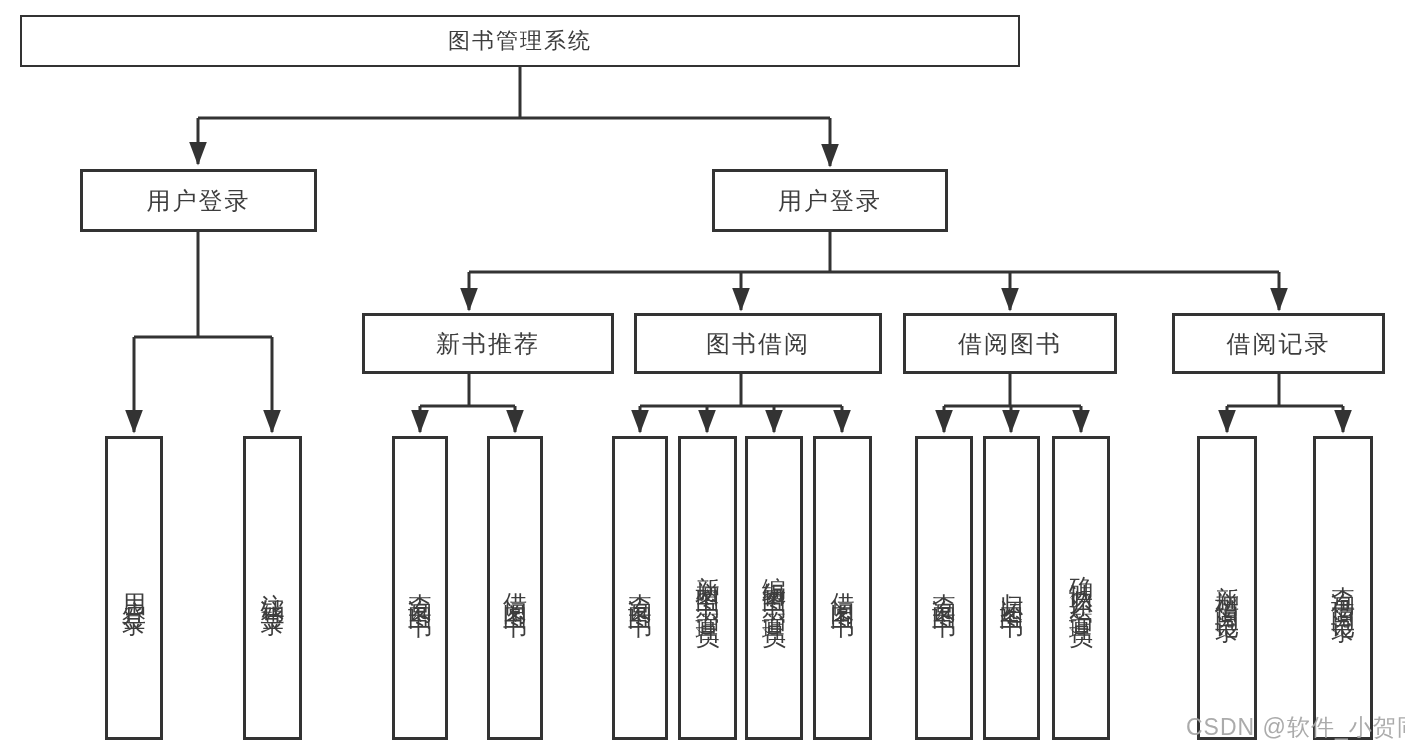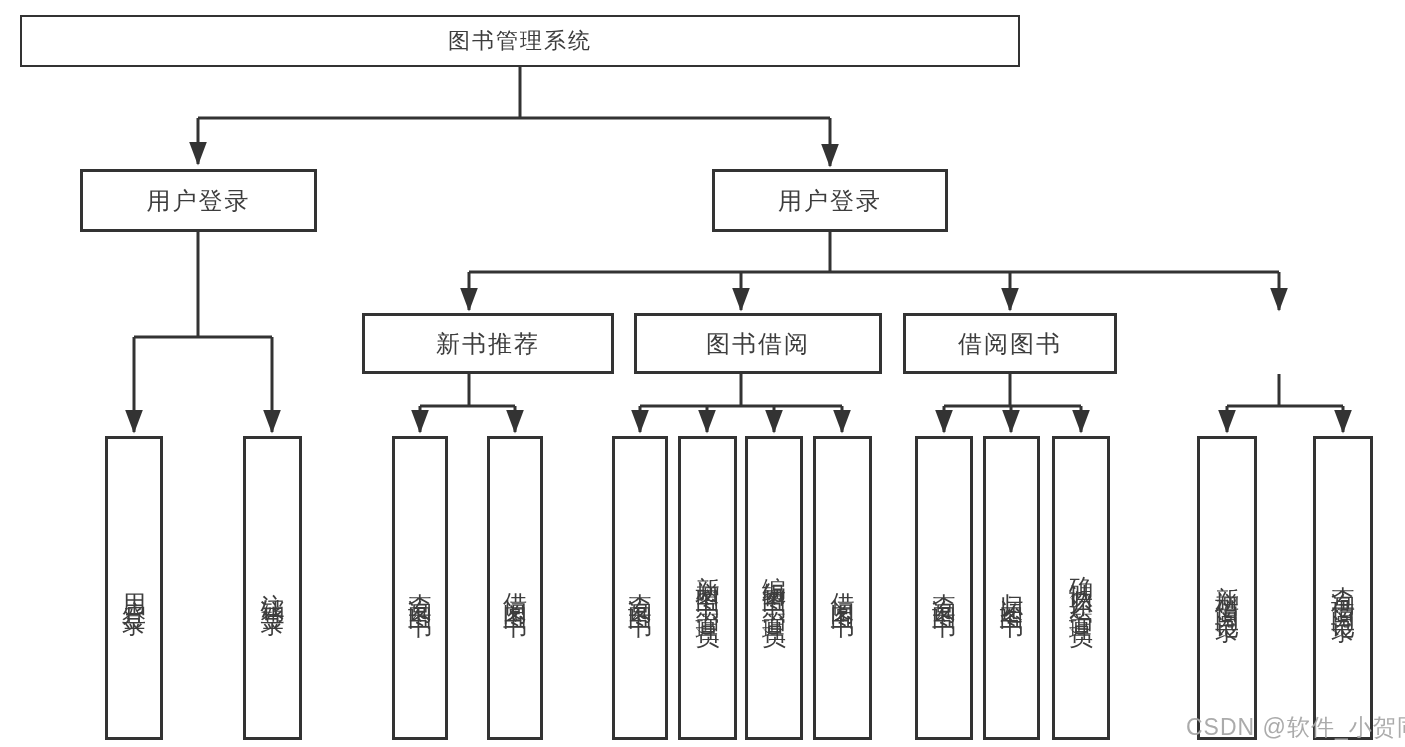--- a/index.html
+++ b/index.html
@@ -80,20 +80,21 @@
   </svg>
 
   <div class="node root" style="left:20px; top:15px; width:1000px; height:52px;">图书管理系统</div>
 
   <div class="node" style="left:80px; top:169px; width:237px; height:63px;">用户登录</div>
   <div class="node" style="left:712px; top:169px; width:236px; height:63px;">用户登录</div>
 
   <div class="node" style="left:362px; top:313px; width:252px; height:61px;">新书推荐</div>
   <div class="node" style="left:634px; top:313px; width:248px; height:61px;">图书借阅</div>
   <div class="node" style="left:903px; top:313px; width:214px; height:61px;">借阅图书</div>
+  <div class="node" style="left:1172px; top:313px; width:213px; height:61px;">借阅记录</div>
 
   <div class="node leaf" style="left:105px; top:436px; width:58px; height:304px;">用户登录</div>
   <div class="node leaf" style="left:243px; top:436px; width:59px; height:304px;">注销登录</div>
 
   <div class="node leaf" style="left:392px; top:436px; width:56px; height:304px;">查询图书</div>
   <div class="node leaf" style="left:487px; top:436px; width:56px; height:304px;">借阅图书</div>
 
   <div class="node leaf" style="left:612px; top:436px; width:56px; height:304px;">查询图书</div>
   <div class="node leaf" style="left:678px; top:436px; width:59px; height:304px;">新增图书（管理员）</div>
   <div class="node leaf" style="left:745px; top:436px; width:58px; height:304px;">编辑图书（管理员）</div>

